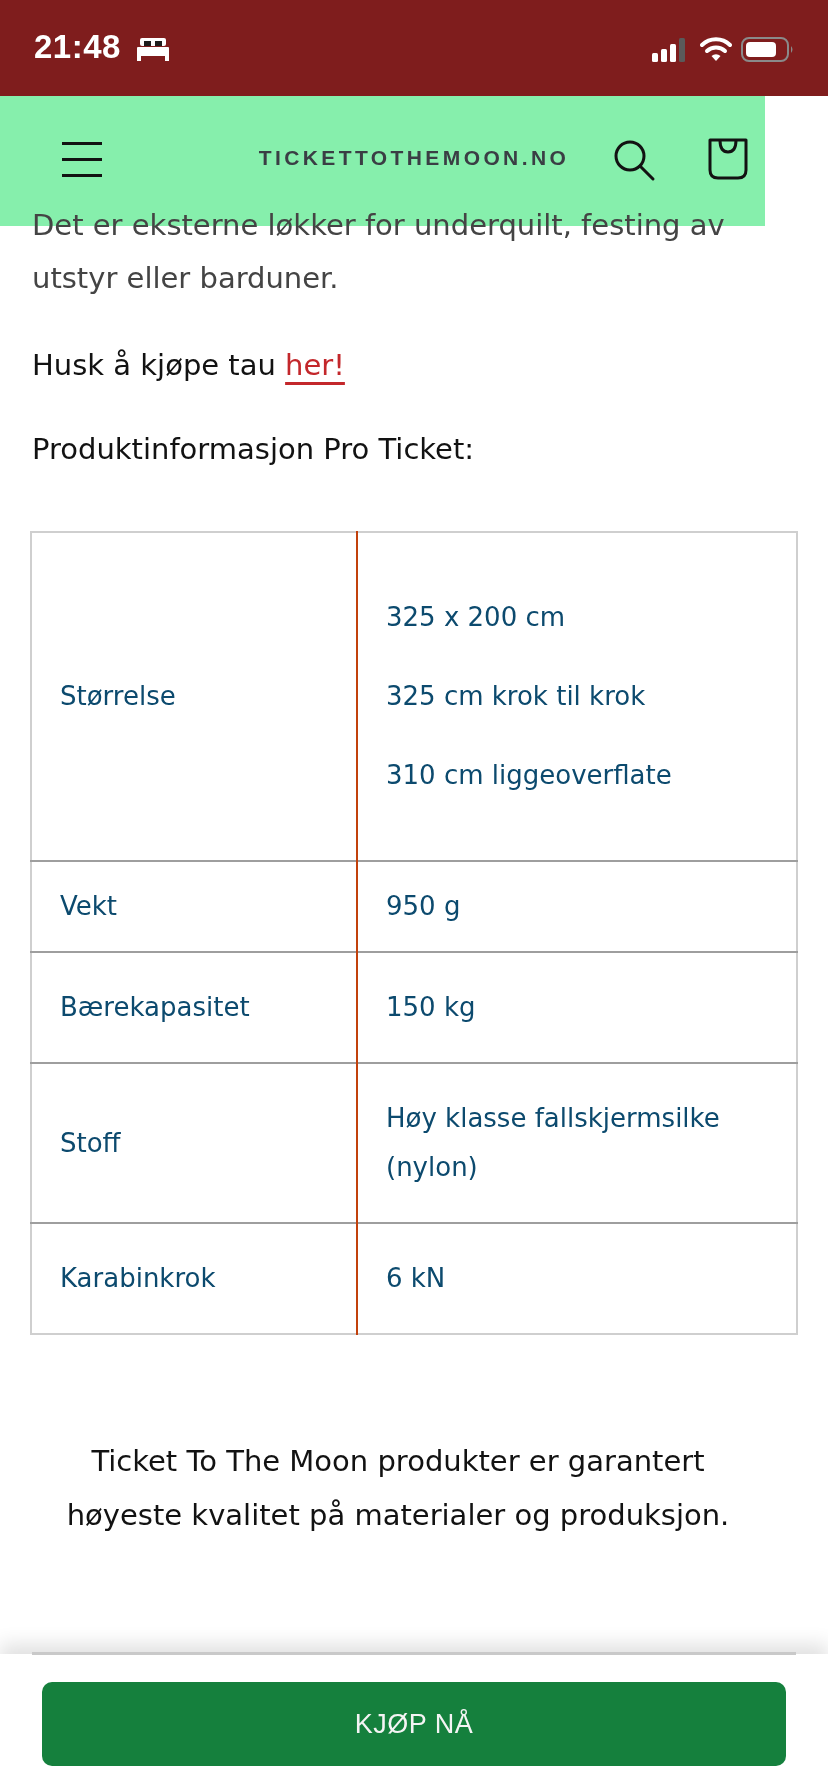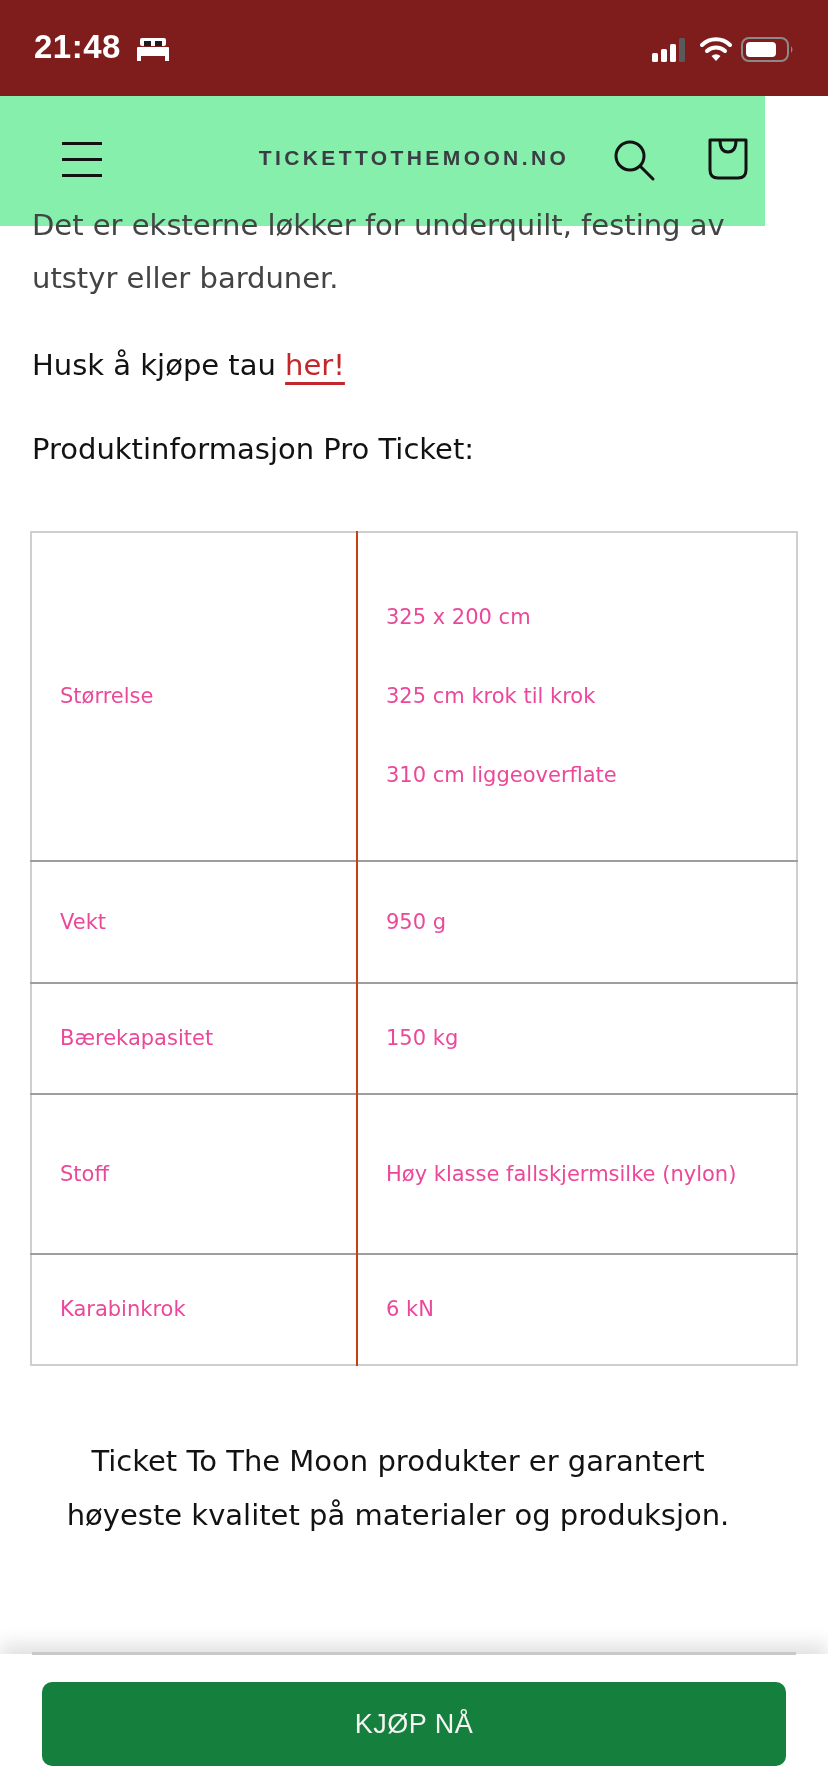--- a/index.html
+++ b/index.html
@@ -45,29 +45,29 @@
   .para-rope a { color: #c3272b; text-decoration: underline; text-decoration-thickness: 3px; text-underline-offset: 7px; }
   .para-heading { top: 423px; color: #121212; }
 
   
   .spec-table {
     position: absolute; left: 30px; top: 531px; width: 768px;
     border-collapse: collapse; border: 2px solid #cfcfcf;
   }
   .spec-table td {
     border-top: 2px solid #9e9e9e; vertical-align: middle;
-    font-size: 21px; color: #ec4899; line-height: 49px;
+    font-size: 26px; color: #0c4a6e; line-height: 49px;
     padding: 0 28px;
   }
   .spec-table tr:first-child td { border-top: none; }
   .spec-table td.label { width: 326px; border-right: 2px solid #c2410c; }
   .spec-table td.value { }
   .spec-table td.value p + p { margin-top: 30px; }
   .row-size td { height: 329px; }
-  .row-weight td { height: 122px; }
+  .row-weight td { height: 91px; }
   .row-capacity td { height: 111px; }
   .row-fabric td { height: 160px; }
   .row-carabiner td { height: 111px; }
 
   .closing {
     position: absolute; left: 44px; top: 1434px; width: 708px; text-align: center;
     font-size: 29px; line-height: 54px; color: #121212;
   }
 
   

